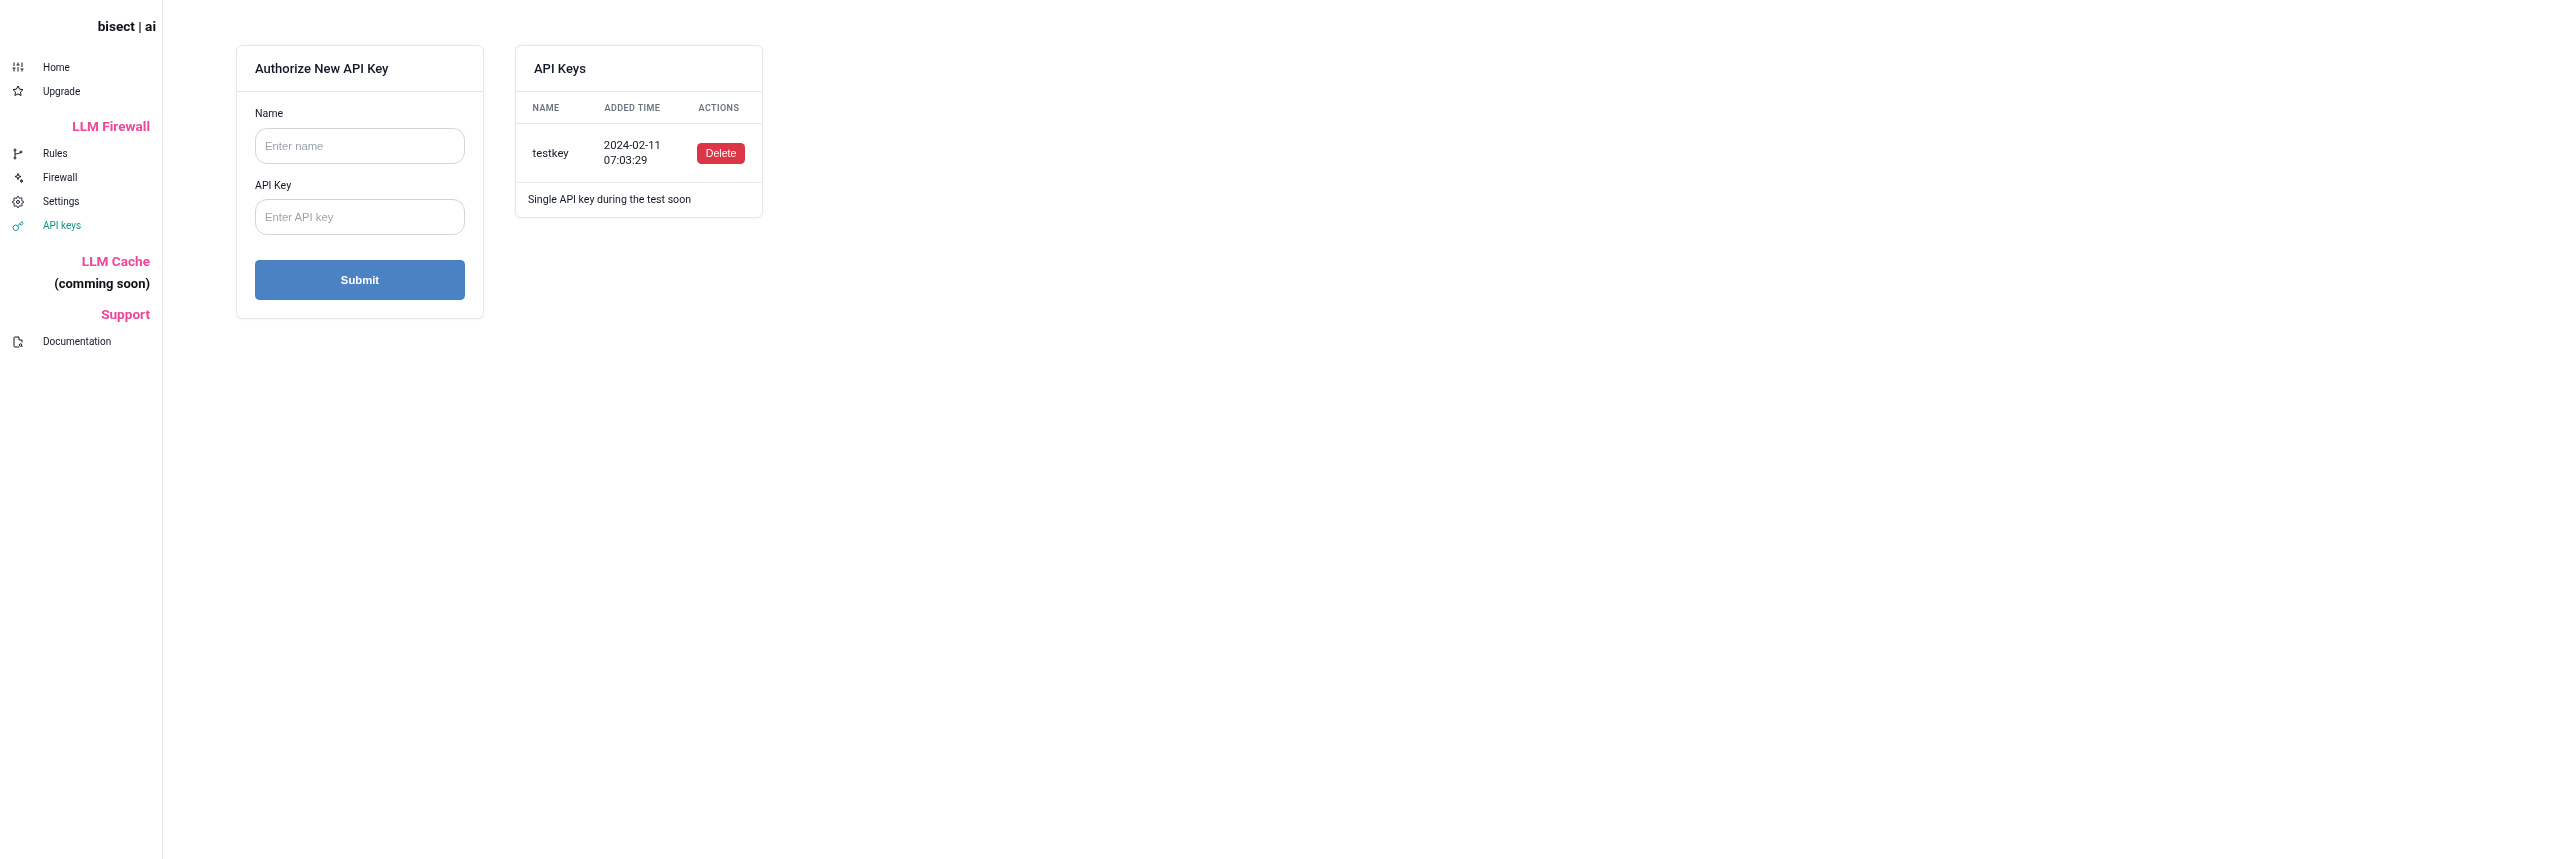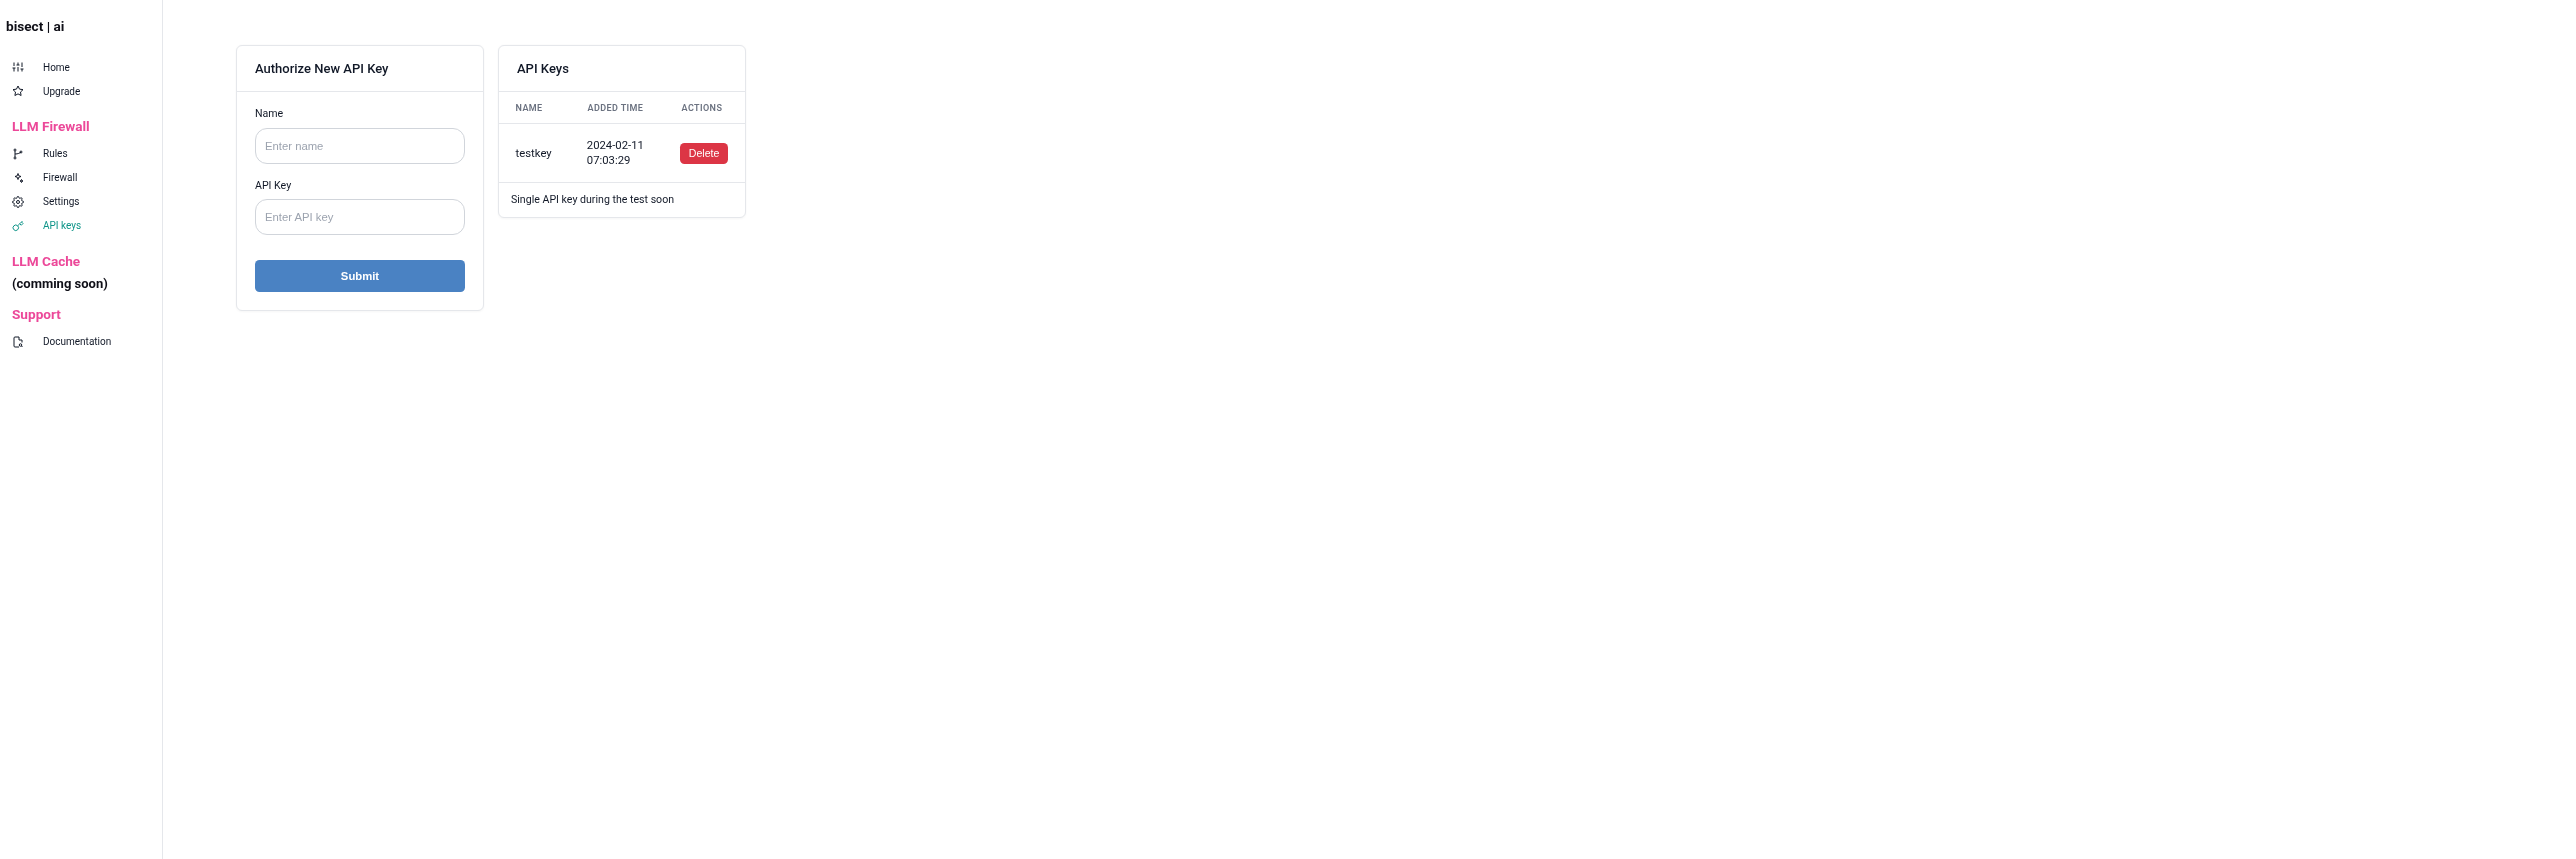--- a/index.html
+++ b/index.html
@@ -12,20 +12,21 @@
       background: #ffffff;
       color: #0f0f17;
       display: flex;
       min-height: 100vh;
     }
     .sidebar {
       width: 163px;
       border-right: 0.8px solid #e5e7eb;
       padding: 18px 0;
       flex-shrink: 0;
+      text-align: right;
     }
     .brand {
       font-size: 13.6px;
       font-weight: 700;
       padding: 0 6px 0 6px;
       margin-bottom: 21px;
       color: #0f0f17;
     }
     .nav-list {
       list-style: none;
@@ -71,21 +72,21 @@
       font-size: 13px;
       font-weight: 700;
       padding: 0 12px;
       margin-top: 3px;
       color: #0f0f17;
     }
     .main {
       flex: 1;
       padding: 45px 36px 36px 73px;
       display: flex;
-      gap: 14px;
+      gap: 31px;
       align-items: flex-start;
     }
     .card {
       background: #ffffff;
       border: 0.8px solid #e5e7eb;
       border-radius: 6px;
       box-shadow: 0 0.8px 2.3px rgba(0,0,0,0.04);
     }
     .card-header {
       padding: 15px 18px;
@@ -116,21 +117,21 @@
       font-size: 11.3px;
       color: #111827;
       margin-bottom: 13.6px;
       outline: none;
     }
     .form-input::placeholder {
       color: #9ca3af;
     }
     .submit-btn {
       width: 100%;
-      height: 32px;
+      height: 40px;
       background: #4a82c3;
       color: #ffffff;
       border: none;
       border-radius: 4.5px;
       font-size: 11.3px;
       font-weight: 600;
       cursor: pointer;
       margin-top: 10.6px;
     }
     .keys-card {

